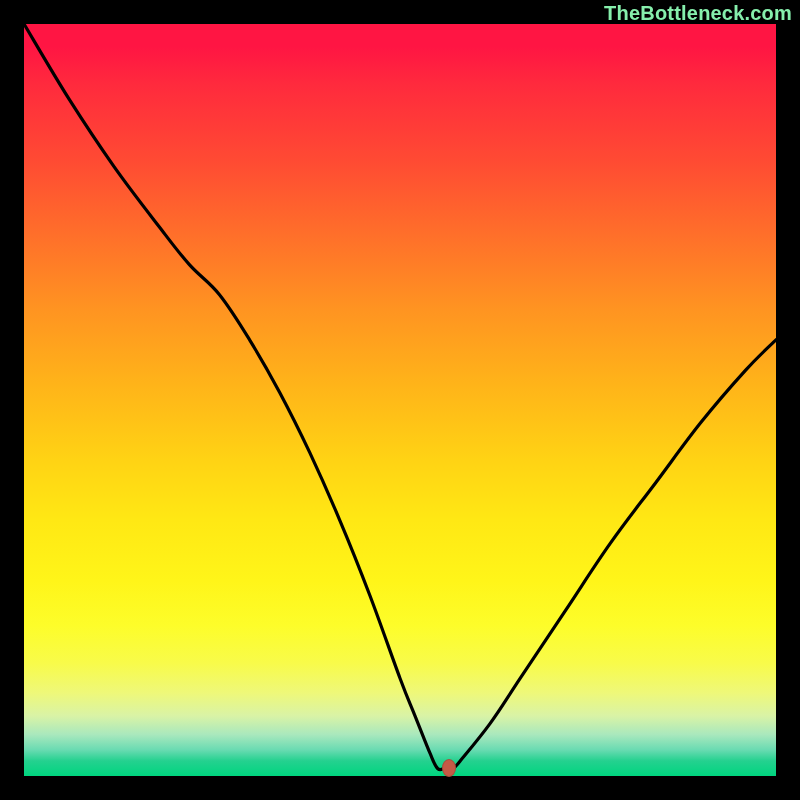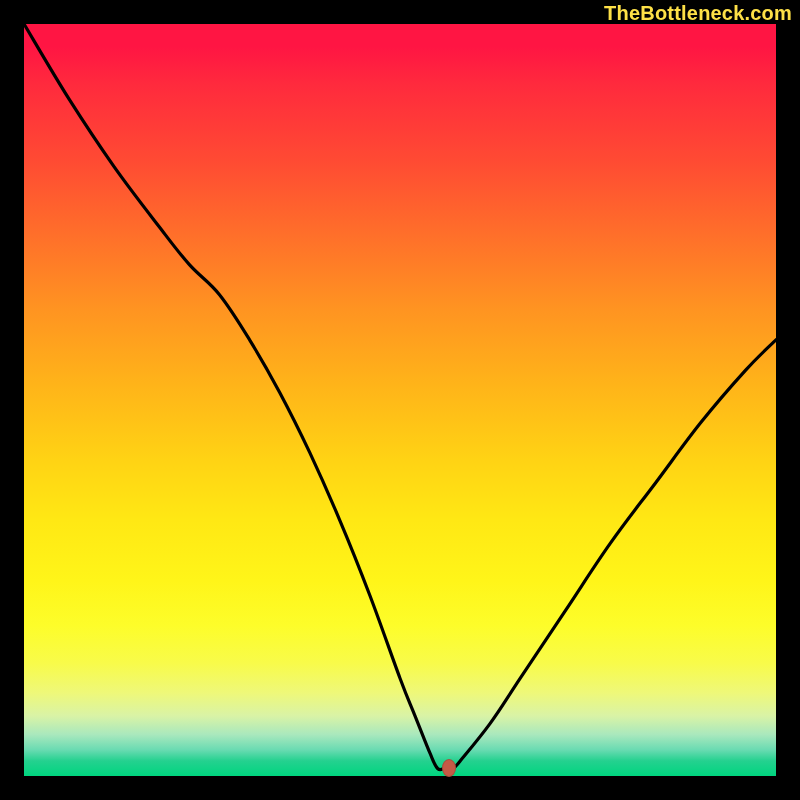--- a/index.html
+++ b/index.html
@@ -14,21 +14,21 @@
   .frame {
     position: relative;
     width: 800px;
     height: 800px;
     background: #000;
   }
   .watermark {
     position: absolute;
     top: 2px;
     right: 8px;
-    color: #fde047;
+    color: #86efac;
     font-size: 20px;
     font-weight: 600;
     letter-spacing: 0.2px;
     user-select: none;
   }
   .plot {
     position: absolute;
     left: 24px;
     top: 24px;
     width: 752px;

